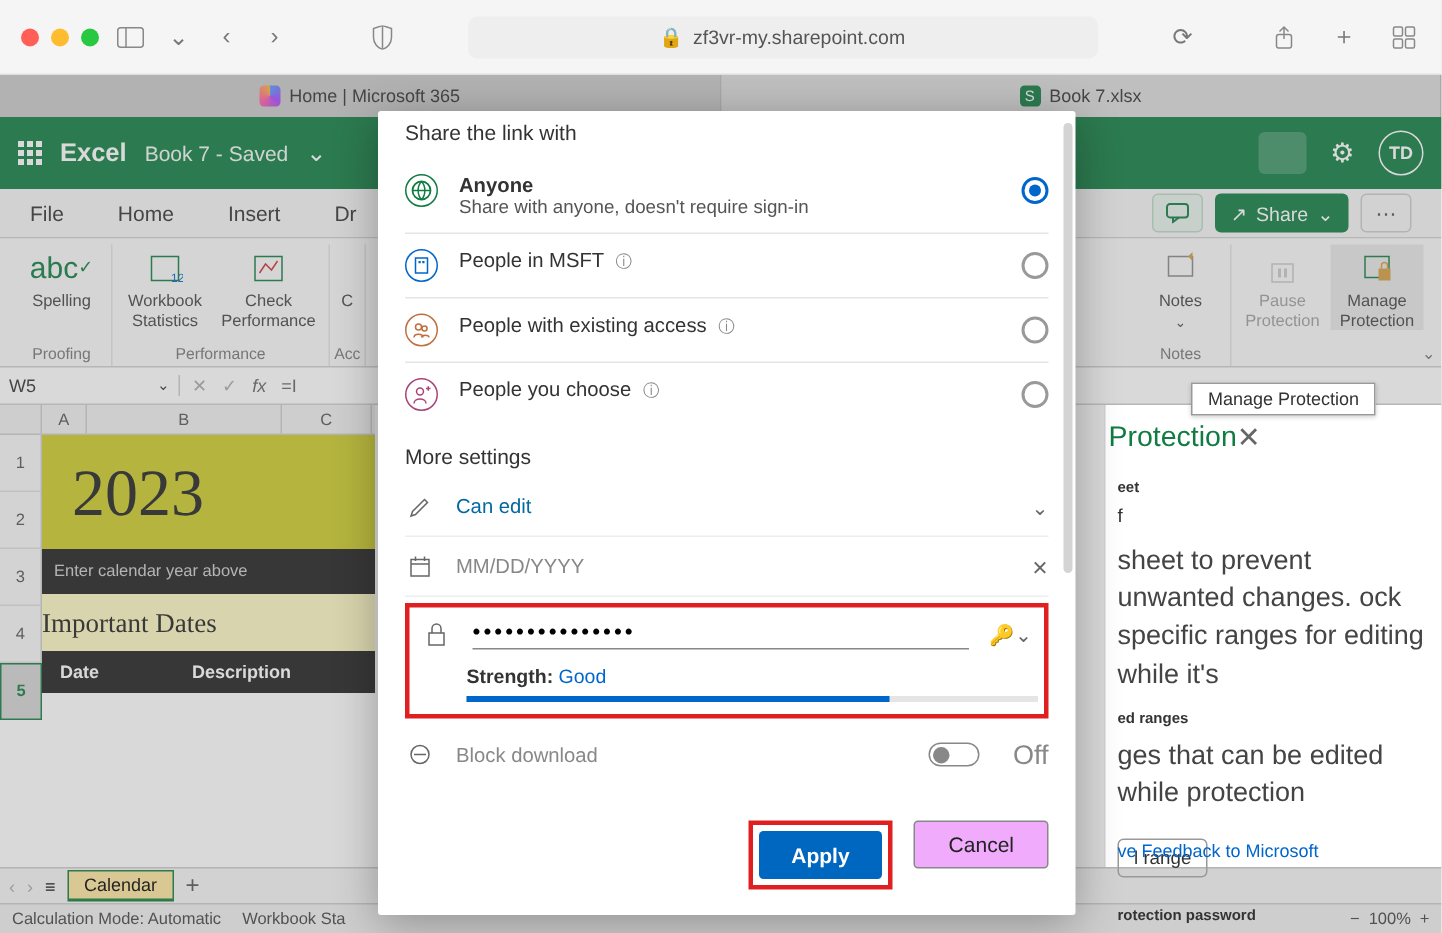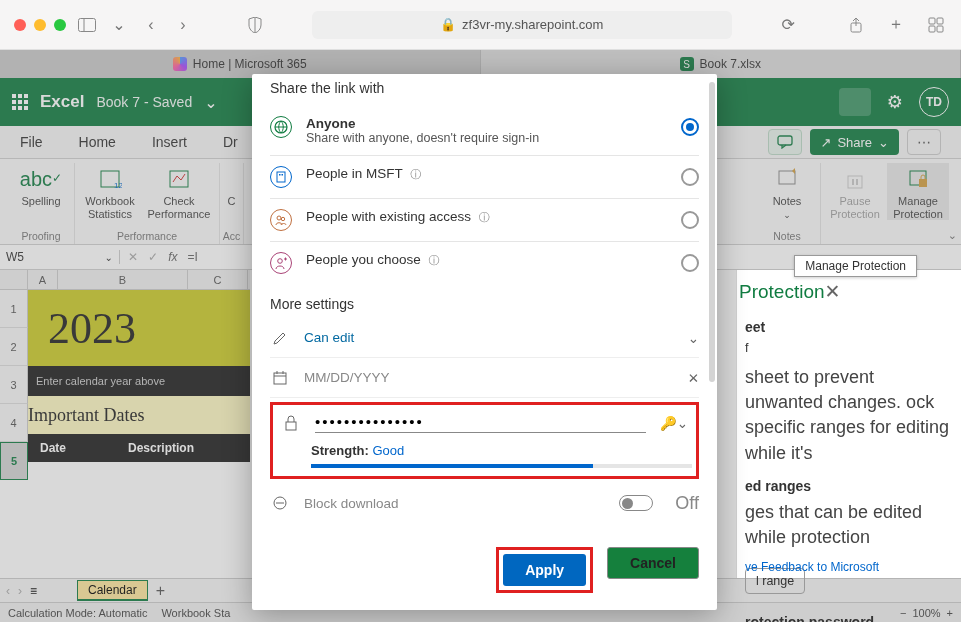--- a/index.html
+++ b/index.html
@@ -67,28 +67,28 @@
   .cal-content{position:absolute; left:28px; top:20px; right:0;}
   .yr{background:#cccc29; height:76px; display:flex; align-items:center; padding-left:20px; font-family: Georgia, serif; font-size:44px; color:#222;}
   .yr-sub{background:#1f1f1f; color:#ccc; font-size:11px; height:30px; display:flex; align-items:center; padding-left:8px;}
   .imp{background:#fef9c3; font-family: Liberation Serif, serif; font-size:18px; height:38px; display:flex; align-items:center; color:#222;}
   .date-row{background:#1f1f1f; color:#fff; font-size:12px; font-weight:600; height:28px; display:flex; align-items:center;}
   .date-row span:first-child{width:100px; padding-left:12px;}
 
   
   .prot-panel{position:absolute; right:0; top:0; width:225px; bottom:0; border-left:1px solid #d0d0d0; padding:10px 8px; font-size:12.5px; color:#333; background:#fff;}
   .prot-title{font-size:19px; color:#107c41; font-weight:400; margin-bottom:16px; display:flex; justify-content:flex-start; align-items:center;}
-  .prot-sub{font-weight:600; font-size:14px; margin:6px 0;}
+  .prot-sub{font-weight:600; font-size:10px; margin:6px 0;}
   .prot-text{font-size:18px; color:#444; line-height:1.4; margin-bottom:12px;}
   .pill-btn{border:1px solid #999; border-radius:4px; padding:5px 10px; font-size:12.5px; display:inline-block; margin:6px 0;}
   .feedback-link{color:#0066cc; font-size:12px; position:absolute; bottom:4px; left:8px;}
 
   
   .sheet-tabs{position:absolute; bottom:20px; left:0; right:0; height:24px; background:#f5f5f5; border-top:1px solid #ccc; display:flex; align-items:center; padding:0 6px; gap:8px; font-size:12px;}
-  .sheet-tab{padding:2px 10px; border:1px solid #107c41; background:#fff; border-bottom:2px solid #107c41;margin-left:32px;}
+  .sheet-tab{padding:2px 10px; border:1px solid #107c41; background:#fff; border-bottom:2px solid #107c41;}
   .st-add{font-size:16px; color:#555;}
   .sheet-tabs .hl{background:#ffe89e;}
 
   
   .status-bar{position:absolute; bottom:0; left:0; right:0; height:20px; background:#f0f0f0; border-top:1px solid #ccc; display:flex; align-items:center; font-size:11px; color:#444; padding:0 8px; gap:14px;}
   .zoom{margin-left:auto; display:flex; align-items:center; gap:6px;}
 
   
   .tooltip{position:absolute; right:44px; top:255px; background:#fff; border:1px solid #999; padding:3px 10px; font-size:12px; color:#333; box-shadow:0 1px 3px rgba(0,0,0,.2); z-index:30;}
 
@@ -124,21 +124,21 @@
   .strength{margin:10px 0 0 34px;}
   .strength-label{font-size:13px;}
   .strength-val{color:#0066cc;}
   .strength-bar{height:4px; background:#e5e5e5; margin-top:6px; position:relative;}
   .strength-fill{position:absolute; left:0; top:0; bottom:0; width:74%; background:#0066cc;}
   .toggle{width:34px; height:16px; border:1px solid #888; border-radius:10px; position:relative; background:#fff;}
   .toggle::after{content:""; position:absolute; left:2px; top:1.5px; width:11px; height:11px; border-radius:50%; background:#888;}
   .modal-actions{display:flex; gap:14px; justify-content:flex-end; margin-top:24px;}
   .btn{height:32px; padding:0 22px; border-radius:3px; font-size:14px; display:flex; align-items:center; justify-content:center; cursor:pointer;}
   .btn-primary{background:#0067c0; color:#fff; font-weight:600;}
-  .btn-secondary{background:#15803d; border:1px solid #888; color:#222;font-weight:bold;}
+  .btn-secondary{background:#f0abfc; border:1px solid #888; color:#222;}
   .apply-box{border:3px solid #e02020; padding:4px; display:inline-block;}
   .info-ico{font-size:11px; color:#888; margin-left:4px;}
   .scrollbar{position:absolute; right:2px; top:8px; width:6px; height:300px; background:#d4d4d4; border-radius:3px;}
 </style>
 </head>
 <body>
 
 <div class="safari-bar">
   <div class="traffic">
     <span class="t-red"></span>

